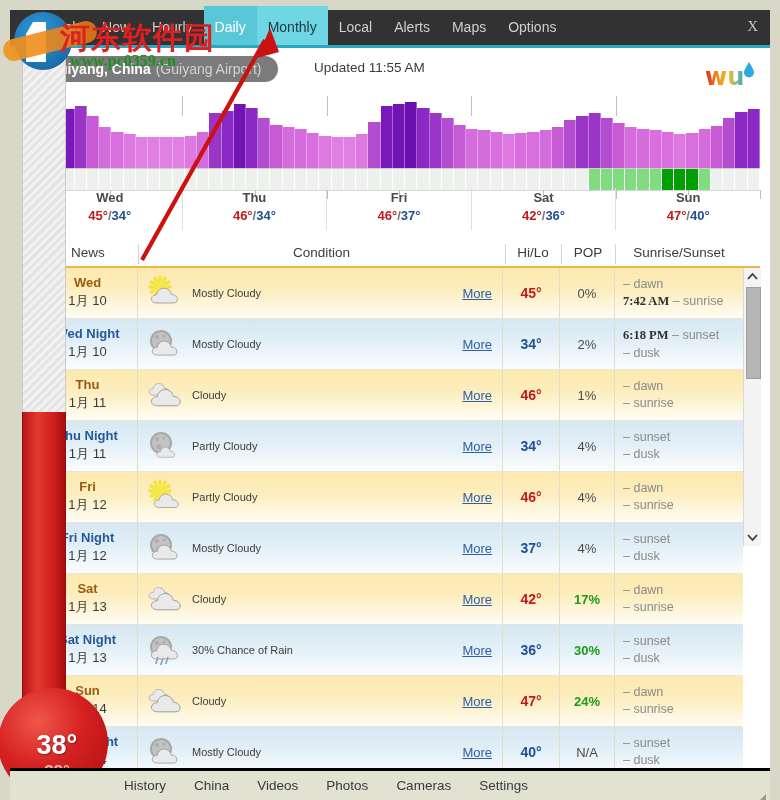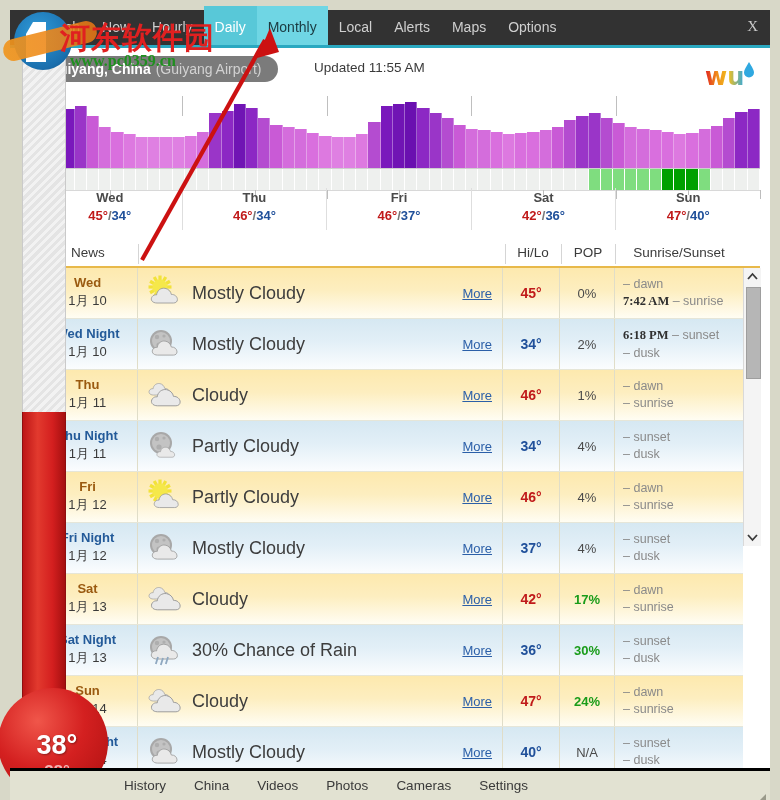--- a/index.html
+++ b/index.html
@@ -59,21 +59,21 @@
   #tbody{position:absolute;left:8px;top:220px;width:705px;height:278px;}
   .trow{position:relative;height:50px;display:flex;align-items:stretch;border-bottom:1px solid #e6e6d8;}
   .trow.day{background:linear-gradient(to bottom,#fde9ae 0%,#fdeec0 45%,#fffdf3 100%);}
   .trow.night{background:linear-gradient(to bottom,#d6e8f2 0%,#e2eff7 45%,#fbfdfe 100%);}
   .c-date{width:100px;flex:0 0 100px;text-align:center;padding-top:7px;box-sizing:border-box;border-right:1px solid #e0ddc8;}
   .c-date .dn{font-size:13px;font-weight:bold;color:#9a5a10;}
   .c-date .dn.nite{color:#235a99;}
   .c-date .dd{font-size:13px;color:#3a3a3a;margin-top:2px;}
   .c-cond{flex:1 1 auto;display:flex;align-items:center;position:relative;padding-left:8px;border-right:1px solid #e0ddc8;}
   .c-cond .ico{width:38px;height:38px;flex:0 0 38px;margin-right:8px;}
-  .c-cond .ctext{font-size:18px;color:#3d3d3d;}
+  .c-cond .ctext{font-size:11px;color:#3d3d3d;}
   .c-cond .more{position:absolute;right:10px;top:18px;font-size:13px;color:#2b5fa8;text-decoration:underline;cursor:pointer;}
   .c-hilo{width:56px;flex:0 0 56px;display:flex;align-items:center;justify-content:center;
           font-size:14px;font-weight:bold;border-right:1px solid #e0ddc8;}
   .c-hilo.hi{color:#c01a1a;}
   .c-hilo.lo{color:#20509a;}
   .c-pop{width:54px;flex:0 0 54px;display:flex;align-items:center;justify-content:center;
          font-size:13px;color:#4a4a4a;border-right:1px solid #e0ddc8;}
   .c-pop.green{color:#1a9c1a;font-weight:bold;}
   .c-ss{width:128px;flex:0 0 128px;padding:6px 0 0 8px;box-sizing:border-box;font-size:12.5px;color:#8a8a8a;}
   .c-ss .b{color:#303030;font-weight:bold;font-family:Liberation Serif, serif;}
@@ -328,20 +328,21 @@
         </div>
         <div class="daycol">
           <div class="dname">Sun</div>
           <div class="dtemp"><span>47°</span><span class="sl">/</span><span class="lo">40°</span></div>
         </div>
       </div>
 
     <div id="thead">
       <div class="th" style="left:0;width:100px">News</div>
       <div class="div" style="left:100px"></div>
+      <div class="th" style="left:100px;width:367px">Condition</div>
       <div class="div" style="left:467px"></div>
       <div class="th" style="left:467px;width:56px">Hi/Lo</div>
       <div class="div" style="left:523px"></div>
       <div class="th" style="left:523px;width:54px">POP</div>
       <div class="div" style="left:577px"></div>
       <div class="th" style="left:577px;width:128px">Sunrise/Sunset</div>
     </div>
 
     <div id="tbody">
         <div class="trow day">

